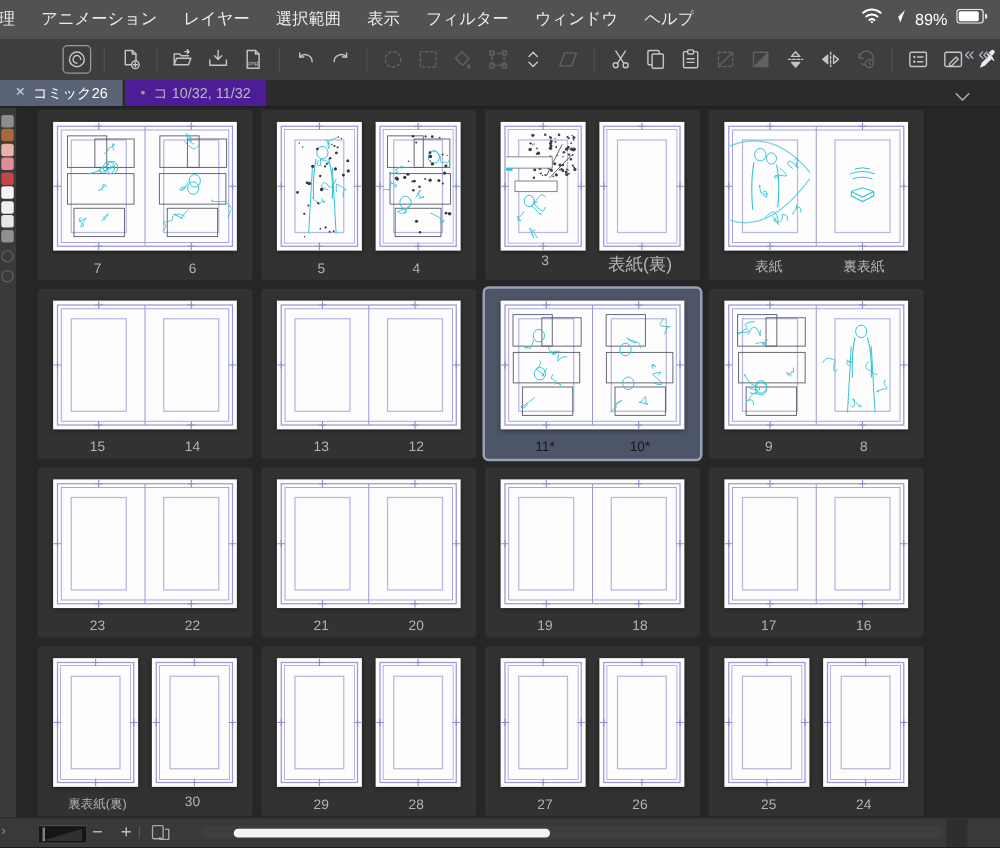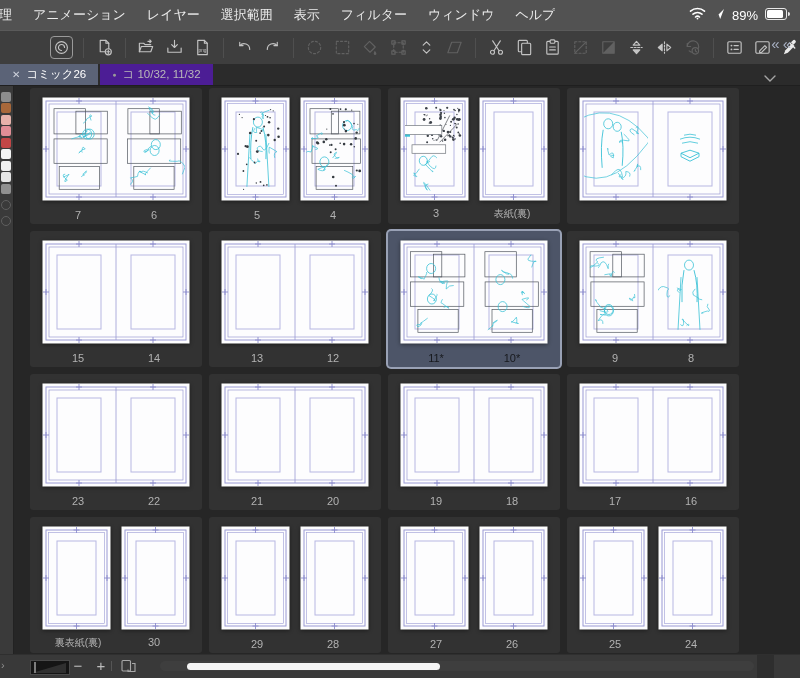--- a/index.html
+++ b/index.html
@@ -564,21 +564,21 @@
               <path d="M28.4 87 q-5.9 1.1 -1.1 6.2 q-2.3 -4.3 -3.4 -6.6 q-1.6 -4.4 6.2 6.9" stroke="#3ac1d6" stroke-width="0.8" fill="none" opacity="0.9"></path>
             </g>
             <rect x="94" y="15" width="39" height="74" fill="none" stroke="#b7b7e2" stroke-width="1"></rect>
             <path d="M110.5 4h6M113.5 1v6" stroke="#8b8bcc" stroke-width="0.9" fill="none"></path>
             <path d="M110.5 100h6M113.5 97v6" stroke="#8b8bcc" stroke-width="0.9" fill="none"></path>
             <path d="M80 52h6M83 49v6" stroke="#8b8bcc" stroke-width="0.9" fill="none"></path>
             <path d="M141 52h6M144 49v6" stroke="#8b8bcc" stroke-width="0.9" fill="none"></path>
           </svg>
           <div class="labels">
             <span>3</span>
-            <span style="font-size: 10px;">表紙(裏)</span>
+            <span style="font-size: 14px;">表紙(裏)</span>
           </div>
         </div>
         <div class="spread">
           <svg class="thumb" width="148" height="104" viewBox="0 0 148 104">
             <rect x="0.5" y="0.5" width="147" height="103" fill="#fdfdfe"></rect>
             <rect x="4" y="4" width="140" height="96" fill="none" stroke="#9a9ad4" stroke-width="1"></rect>
             <rect x="7" y="7" width="134" height="90" fill="none" stroke="#9a9ad4" stroke-width="0.7"></rect>
             <path d="M74 4v96" stroke="#9a9ad4" stroke-width="0.8"></path>
             <rect x="15" y="15" width="44" height="74" fill="none" stroke="#b7b7e2" stroke-width="1"></rect>
             <path d="M34 4h6M37 1v6" stroke="#8b8bcc" stroke-width="0.9" fill="none"></path>
@@ -605,20 +605,24 @@
             <path d="M108 100h6M111 97v6" stroke="#8b8bcc" stroke-width="0.9" fill="none"></path>
             <path d="M141 52h6M144 49v6" stroke="#8b8bcc" stroke-width="0.9" fill="none"></path>
             <clipPath id="cp7">
               <rect x="79" y="5" width="64" height="94"></rect>
             </clipPath>
             <g clip-path="url(#cp7)">
               <path d="M102 56.2 l9 4.5 9-4.5 m-18 0 l9-3 9 3 m-18 0 v3.5 l9 4.5 9-4.5 v-3.5" stroke="#3ac1d6" stroke-width="0.9" fill="none"></path>
               <path d="M101 42.2 q10 -4 20 0 M103 46.2 q8 -3 16 0 M105 38.2 q6 -2 12 0" stroke="#3ac1d6" stroke-width="0.8" fill="none"></path>
             </g>
           </svg>
+          <div class="labels">
+            <span>表紙</span>
+            <span>裏表紙</span>
+          </div>
         </div>
         <div class="spread">
           <svg class="thumb" width="148" height="104" viewBox="0 0 148 104">
             <rect x="0.5" y="0.5" width="147" height="103" fill="#fdfdfe"></rect>
             <rect x="4" y="4" width="140" height="96" fill="none" stroke="#9a9ad4" stroke-width="1"></rect>
             <rect x="7" y="7" width="134" height="90" fill="none" stroke="#9a9ad4" stroke-width="0.7"></rect>
             <path d="M74 4v96" stroke="#9a9ad4" stroke-width="0.8"></path>
             <rect x="15" y="15" width="44" height="74" fill="none" stroke="#b7b7e2" stroke-width="1"></rect>
             <path d="M34 4h6M37 1v6" stroke="#8b8bcc" stroke-width="0.9" fill="none"></path>
             <path d="M34 100h6M37 97v6" stroke="#8b8bcc" stroke-width="0.9" fill="none"></path>

